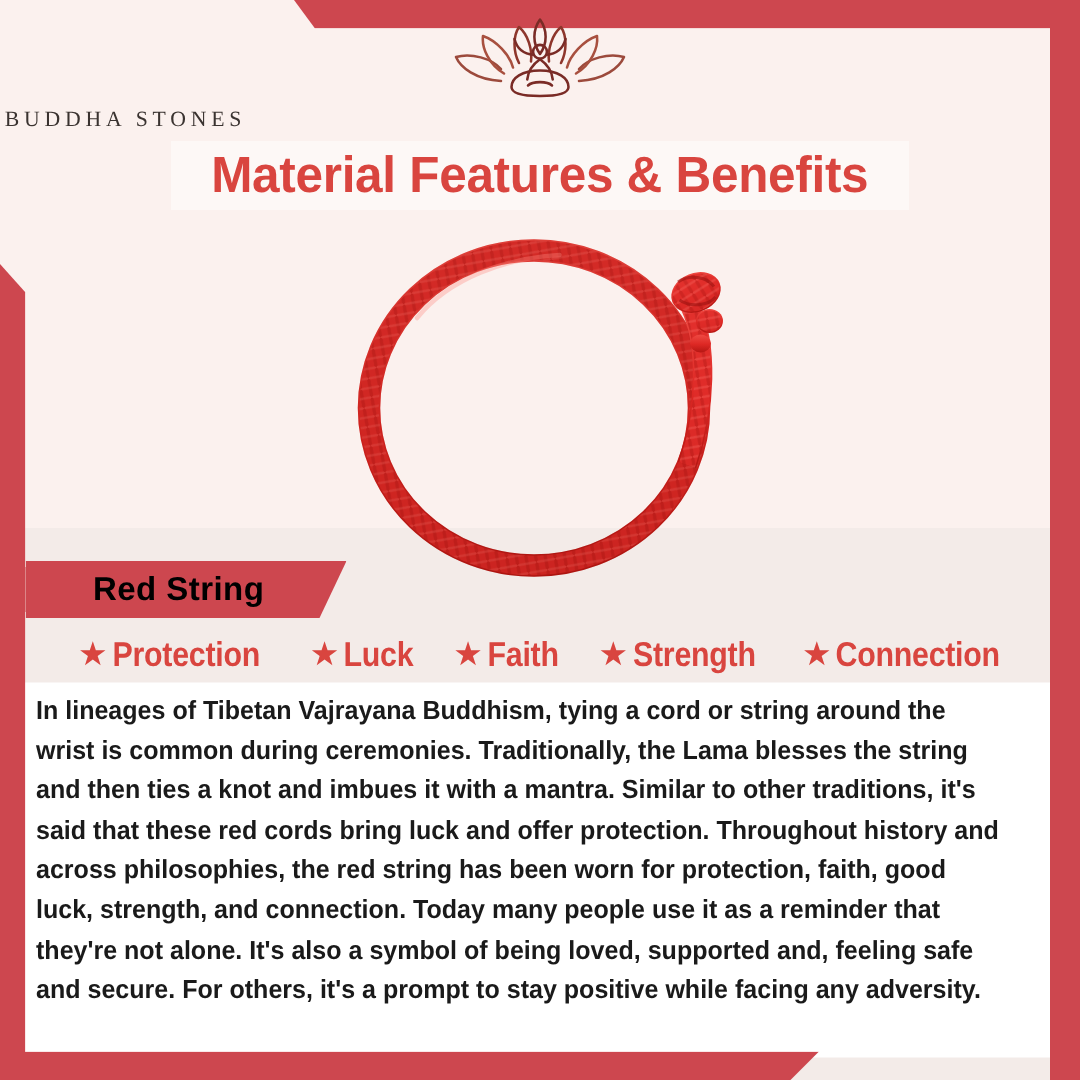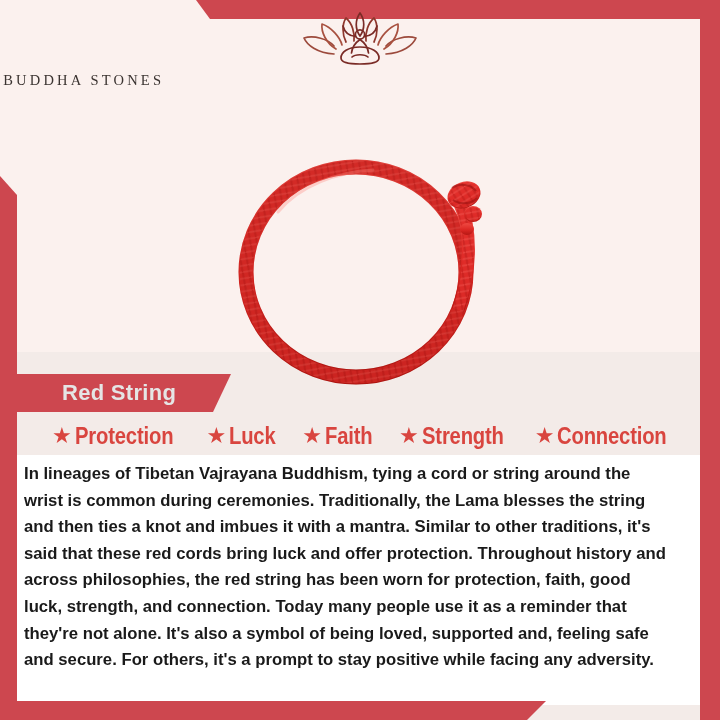--- a/index.html
+++ b/index.html
@@ -131,21 +131,21 @@
     position: absolute;
     left: 17px; top: 374px;
     width: 214px; height: 38px;
     background: #cd474f;
     clip-path: polygon(0 0, 214px 0, 196px 38px, 0 38px);
     display: flex;
     align-items: center;
   }
   .ribbon-text {
     margin-left: 45px;
-    color: #e5e5e5;
+    color: #000000;
     font-size: 22px;
     font-weight: bold;
     letter-spacing: 0.3px;
   }
 
   
   .benefits {
     position: absolute;
     left: 52px; top: 420px;
     width: 630px; height: 32px;
@@ -224,20 +224,23 @@
         <path d="M59 27.5 C64 31 67 36 67.5 41" stroke="#7a2b26"></path>
 
         <path d="M40 46 C40 40 47 35 59 35 C71 35 78 40 78 46 C78 50 71 52 59 52 C47 52 40 50 40 46 Z" stroke="#7a2b26"></path>
 
         <path d="M51 45 C54 42 64 42 67 45" stroke="#7a2b26"></path>
       </g>
     </svg>
     <span class="logo-word">BUDDHA STONES</span>
   </div>
 
+  <div class="headline-band">
+    <div class="headline">Material Features &amp; Benefits</div>
+  </div>
 
   <div class="product">
     <svg viewBox="0 0 280 240">
       <defs>
         <pattern id="braid" width="9" height="9" patternUnits="userSpaceOnUse" patternTransform="rotate(35)">
           <rect width="9" height="9" fill="#e02c29"></rect>
           <path d="M0 0 L9 9" stroke="#b81a18" stroke-width="2.2" opacity="0.55"></path>
           <path d="M0 9 L9 0" stroke="#f4645d" stroke-width="1.6" opacity="0.45"></path>
         </pattern>
         <linearGradient id="cordShade" x1="0" y1="0" x2="0" y2="1">

